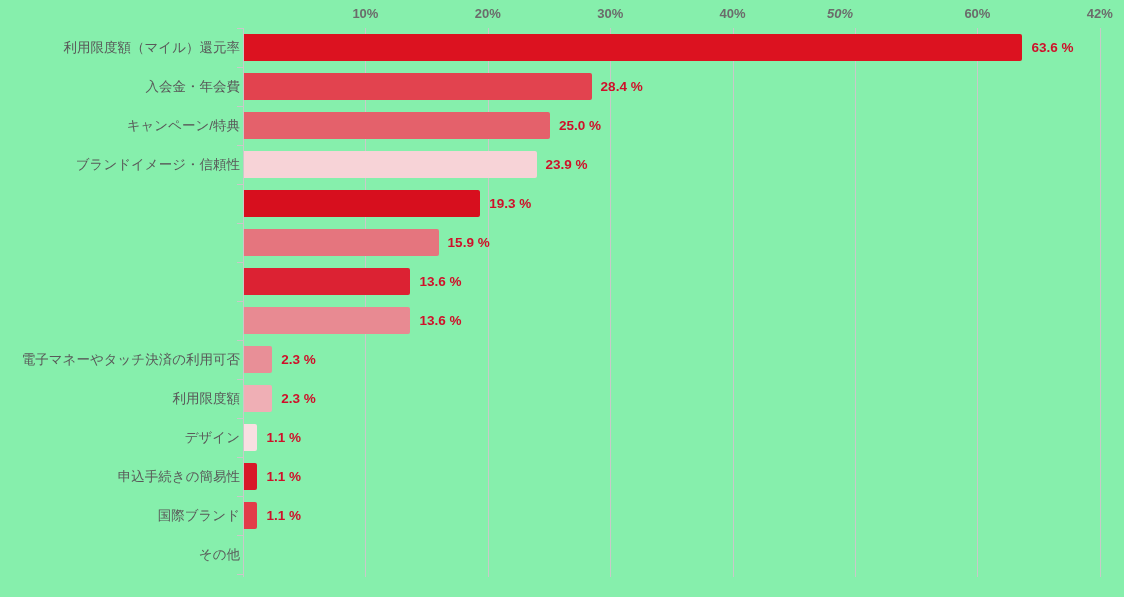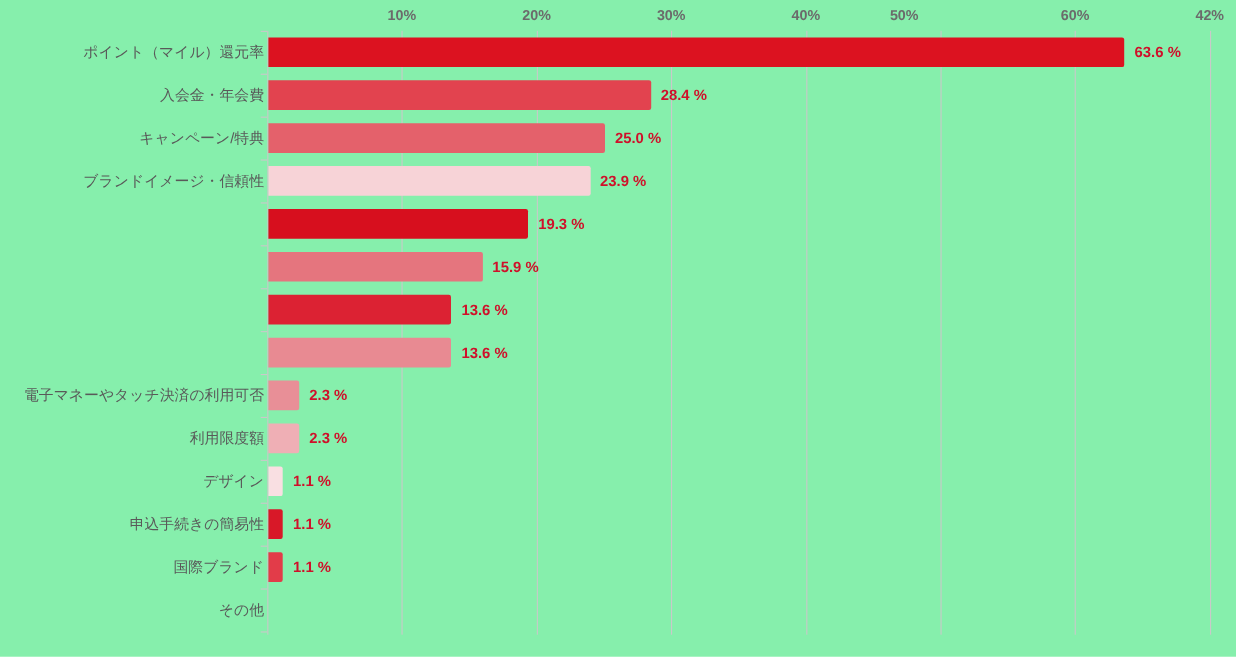--- a/index.html
+++ b/index.html
@@ -122,29 +122,29 @@
       <div class="gridline" style="left: 856.8px; background: rgb(201, 201, 201);"></div>
     </div>
 
   <div class="axis-line"></div>
 
   <div id="tick-labels">
       <div class="tick-label" style="left: 365.4px; color: rgb(107, 107, 107);">10%</div>
       <div class="tick-label" style="left: 487.8px; color: rgb(107, 107, 107);">20%</div>
       <div class="tick-label" style="left: 610.2px; color: rgb(107, 107, 107);">30%</div>
       <div class="tick-label" style="left: 732.6px; color: rgb(107, 107, 107);">40%</div>
-      <div class="tick-label" style="left: 822px; color: rgb(107, 107, 107);">50%</div>
+      <div class="tick-label" style="left: 840px; color: rgb(107, 107, 107); font-style: italic;">50%</div>
       <div class="tick-label" style="left: 977.4px; color: rgb(107, 107, 107);">60%</div>
       <div class="tick-label" style="left: 1099.8px; color: rgb(107, 107, 107);">42%</div>
     </div>
 
   <div id="rows">
       <div class="row" style="top: 28px;">
         <div class="tick-mark" style="background: rgb(201, 201, 201);"></div>
-        <div class="cat-label" style="color: rgb(89, 89, 89);">ポイント（マイル）還元率</div>
+        <div class="cat-label" style="color: rgb(89, 89, 89);">利用限度額（マイル）還元率</div>
         <div class="bar" title="ポイント（マイル）還元率 63.6 %" style="width: 778.464px; background: rgb(220, 18, 32);"></div>
         <div class="value-label" style="left: 1031.46px; color: rgb(207, 16, 42);">63.6 %</div>
       </div>
       <div class="row" style="top: 67px;">
         <div class="tick-mark" style="background: rgb(201, 201, 201);"></div>
         <div class="cat-label" style="color: rgb(89, 89, 89);">入会金・年会費</div>
         <div class="bar" title="入会金・年会費 28.4 %" style="width: 347.616px; background: rgb(226, 67, 79);"></div>
         <div class="value-label" style="left: 600.616px; color: rgb(207, 16, 42);">28.4 %</div>
       </div>
       <div class="row" style="top: 106px;">

